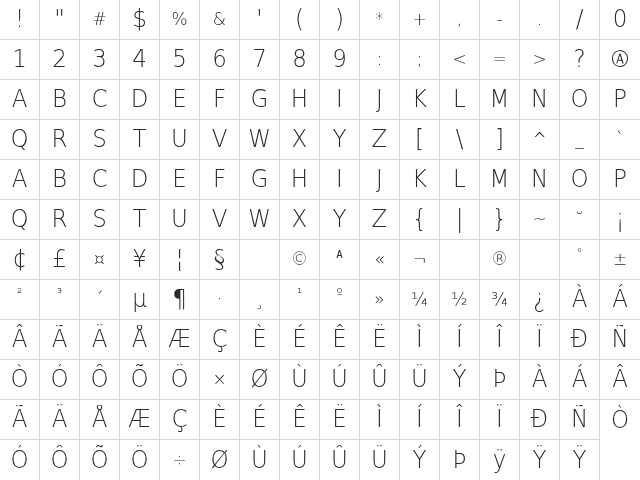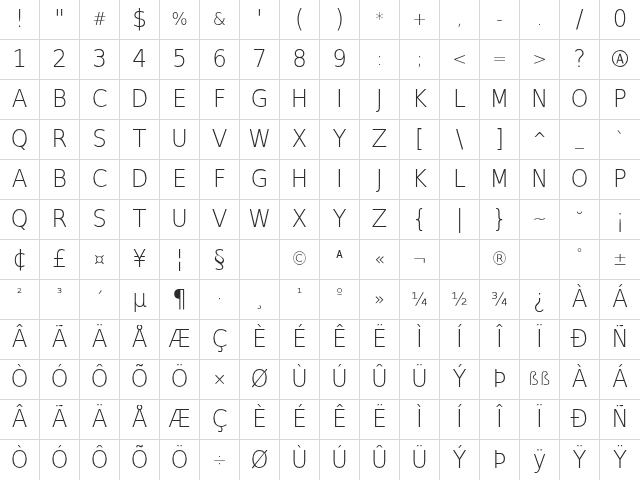--- a/index.html
+++ b/index.html
@@ -519,23 +519,20 @@
     </div>
     <div class="glyph-cell sz-lg" style="border-right-color: rgb(216, 216, 216); border-bottom-color: rgb(216, 216, 216);">
       <span class="glyph-char" style="color: rgb(43, 43, 43);">Ü</span>
     </div>
     <div class="glyph-cell sz-lg" style="border-right-color: rgb(216, 216, 216); border-bottom-color: rgb(216, 216, 216);">
       <span class="glyph-char" style="color: rgb(43, 43, 43);">Ý</span>
     </div>
     <div class="glyph-cell sz-lg" style="border-right-color: rgb(216, 216, 216); border-bottom-color: rgb(216, 216, 216);">
       <span class="glyph-char" style="color: rgb(43, 43, 43);">Þ</span>
     </div>
-    <div class="glyph-cell sz-md" style="border-right-color: rgb(216, 216, 216); border-bottom-color: rgb(216, 216, 216);">
-      <span class="glyph-char" style="color: rgb(43, 43, 43);">ßß</span>
-    </div>
     <div class="glyph-cell sz-lg" style="border-right-color: rgb(216, 216, 216); border-bottom-color: rgb(216, 216, 216);">
       <span class="glyph-char" style="color: rgb(43, 43, 43);">À</span>
     </div>
     <div class="glyph-cell sz-lg" style="border-right-color: rgb(216, 216, 216); border-bottom-color: rgb(216, 216, 216);">
       <span class="glyph-char" style="color: rgb(43, 43, 43);">Á</span>
     </div>
     <div class="glyph-cell sz-lg" style="border-right-color: rgb(216, 216, 216); border-bottom-color: rgb(216, 216, 216);">
       <span class="glyph-char" style="color: rgb(43, 43, 43);">Â</span>
     </div>
     <div class="glyph-cell sz-lg" style="border-right-color: rgb(216, 216, 216); border-bottom-color: rgb(216, 216, 216);">

